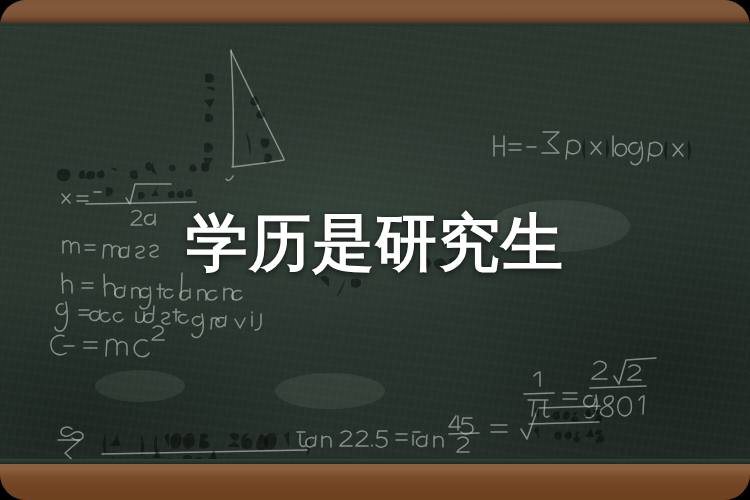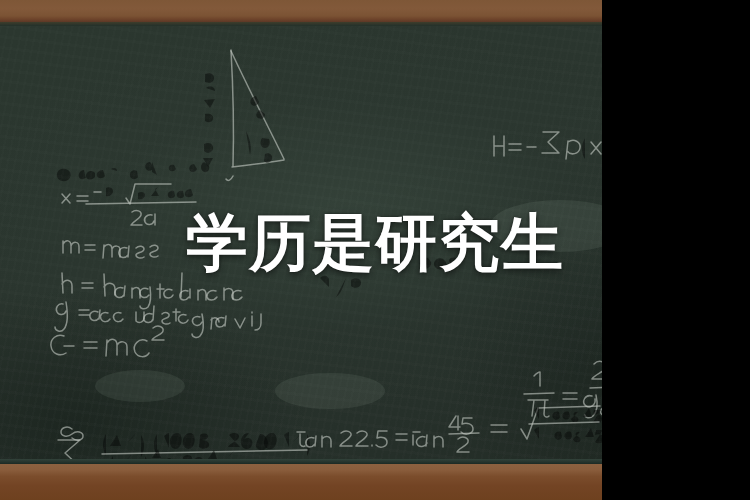--- a/index.html
+++ b/index.html
@@ -7,24 +7,25 @@
     margin: 0;
     padding: 0;
     background: #000;
   }
   body {
     font-family: "Liberation Sans", sans-serif;
   }
 
   #stage {
     position: relative;
-    width: 602px;
+    width: 750px;
     height: 500px;
     overflow: hidden;
     background: #2a352e;
+    border-radius: 26px;
   }
 
   
   .frame-top {
     position: absolute;
     left: 0; top: 0;
     width: 750px; height: 22px;
     background: linear-gradient(180deg,
         #7e5737 0%,
         #82593a 40%,

